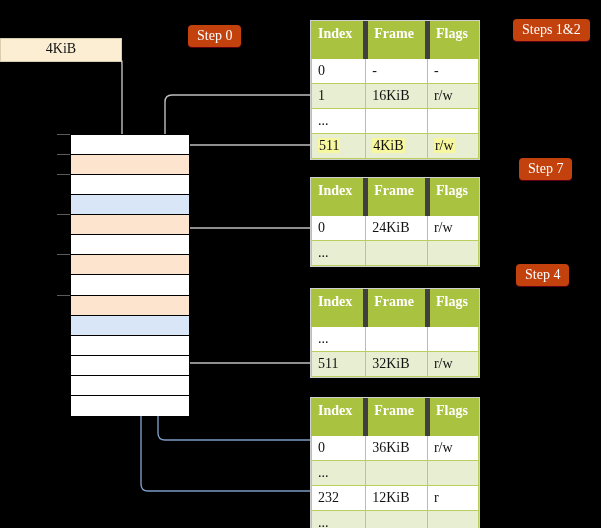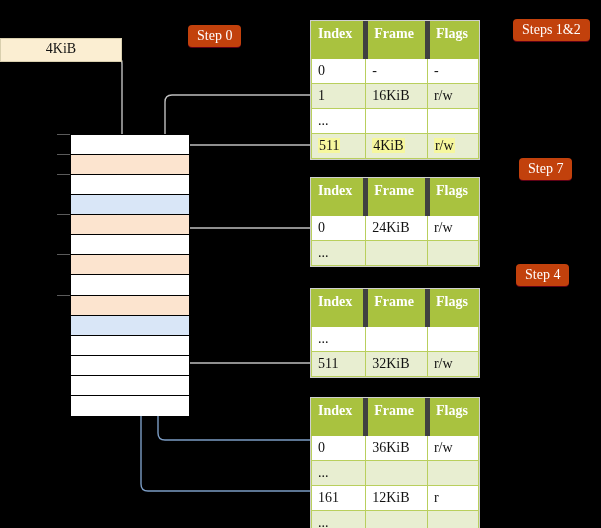--- a/index.html
+++ b/index.html
@@ -282,21 +282,21 @@
             <td class="c-index">0</td>
             <td class="c-frame">36KiB</td>
             <td class="c-flags">r/w</td>
           </tr>
           <tr class="alt">
             <td class="c-index">...</td>
             <td class="c-frame"></td>
             <td class="c-flags"></td>
           </tr>
           <tr class="rw">
-            <td class="c-index">161</td>
+            <td class="c-index">232</td>
             <td class="c-frame">12KiB</td>
             <td class="c-flags">r</td>
           </tr>
           <tr class="alt">
             <td class="c-index">...</td>
             <td class="c-frame"></td>
             <td class="c-flags"></td>
           </tr>
         </tbody>
       </table>

